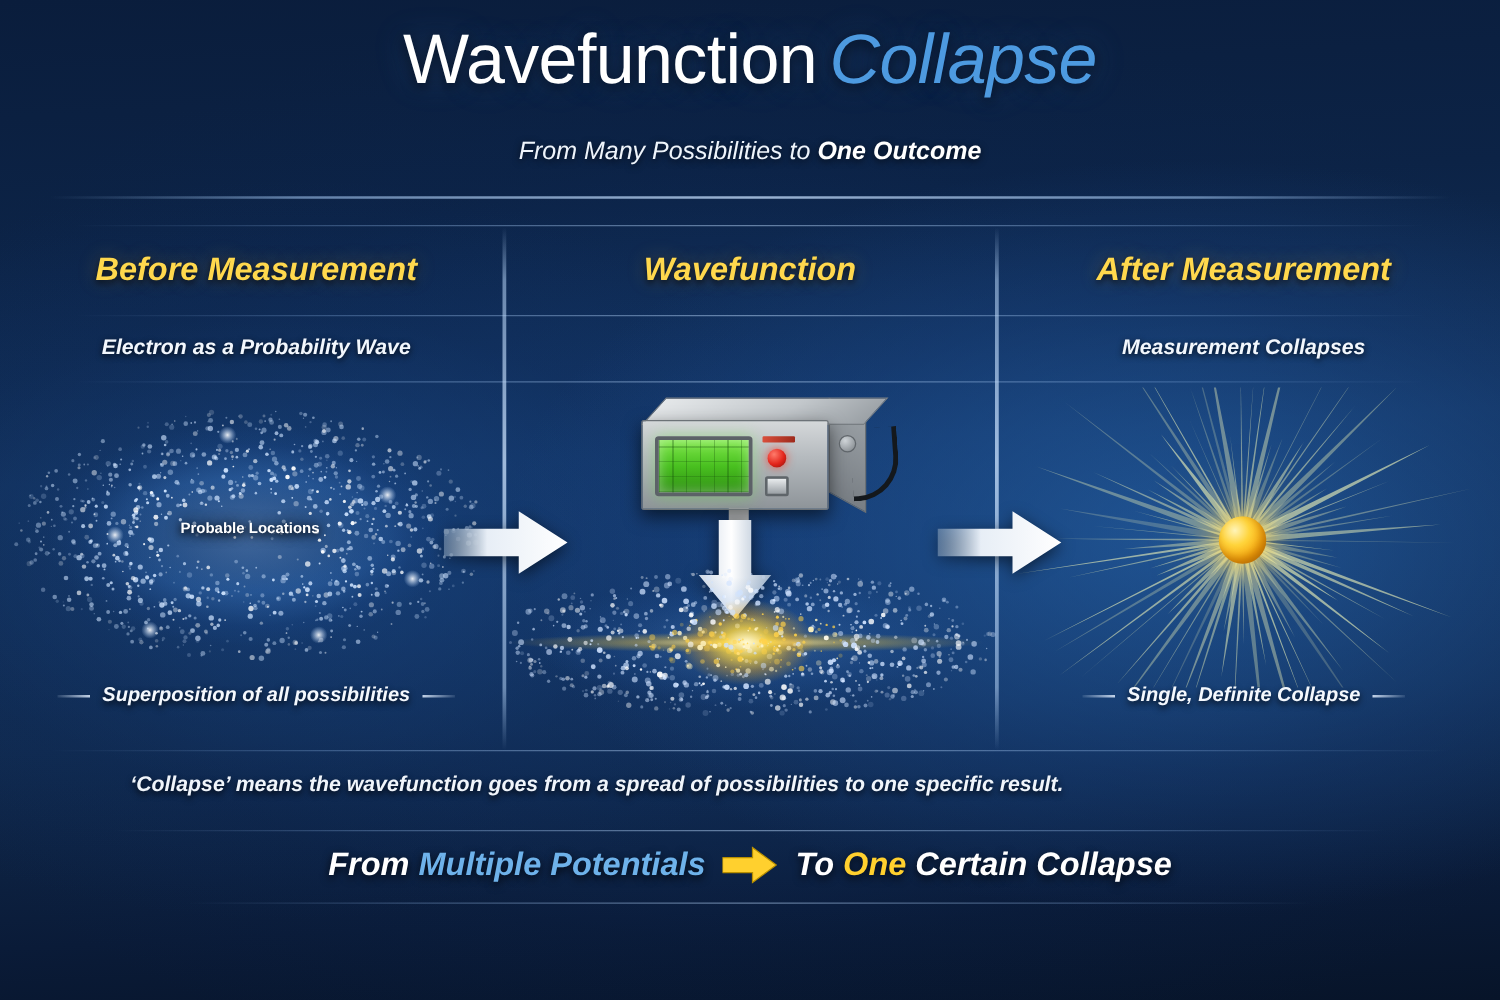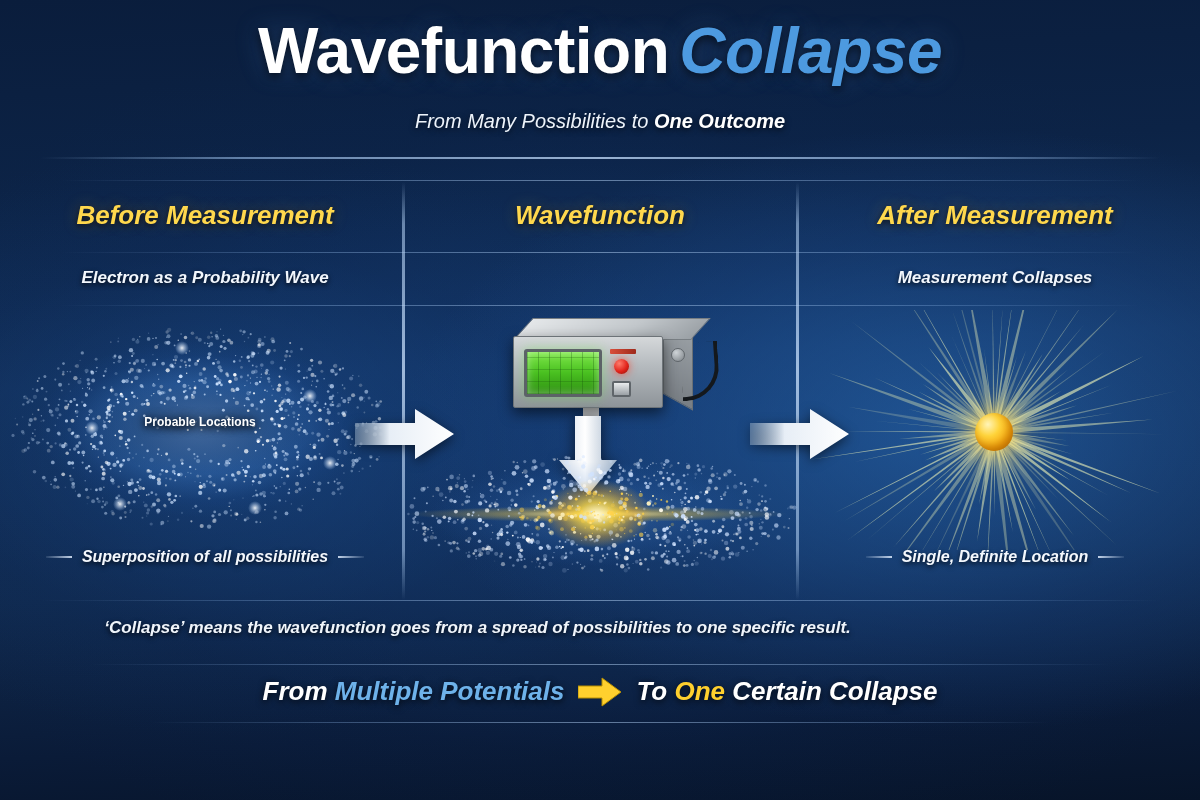--- a/index.html
+++ b/index.html
@@ -45,21 +45,21 @@
   #vrule-1 { left:402px; }
   #vrule-2 { left:796px; }
 
   
   #title-wrap {
     position:absolute; top:18px; left:0; width:1200px;
     text-align:center;
   }
   #title {
     font-family:"Liberation Sans", sans-serif;
-    font-size:64px; font-weight:bold; letter-spacing:-0.5px;
+    font-size:56px; font-weight:normal; letter-spacing:-0.5px;
     line-height:1.05;
     text-shadow:0 3px 10px rgba(0,0,0,0.65), 0 0 26px rgba(90,150,230,0.30);
   }
   #title .t-main { color:#ffffff; }
   #title .t-accent { color:#4d9ae0; font-style:italic; margin-left:10px; }
 
   #subtitle {
     position:absolute; top:110px; left:0; width:1200px; text-align:center;
     font-size:20px; color:#eef4fb; font-style:italic;
     text-shadow:0 2px 6px rgba(0,0,0,0.7);
@@ -2340,21 +2340,21 @@
             <polygon points="196.3,123.2 195.7,120.8 379.5,80.7" fill="#e8efb8" opacity="0.37"></polygon>
             <polygon points="196.2,123.4 195.8,120.6 316.8,102.4" fill="#e8efb8" opacity="0.34"></polygon>
             <polygon points="196.2,124.6 195.8,119.4 354.5,109.5" fill="#e8efb8" opacity="0.51"></polygon>
           </g>
       </svg>
       <div id="orb"></div>
     </div>
 
     <div class="panel-caption">
       <span class="cap-dash"></span>
-      <span>Single, Definite Location</span>
+      <span>Single, Definite Collapse</span>
       <span class="cap-dash right"></span>
     </div>
   </div>
 
   <svg class="flow-arrow" id="flow-arrow-1" viewBox="0 0 100 52">
     <defs>
       <linearGradient id="gflow" x1="0" y1="0" x2="1" y2="0">
         <stop offset="0%" stop-color="#8ba3bd" stop-opacity="0.55"></stop>
         <stop offset="35%" stop-color="#e7eef6"></stop>
         <stop offset="100%" stop-color="#ffffff"></stop>

